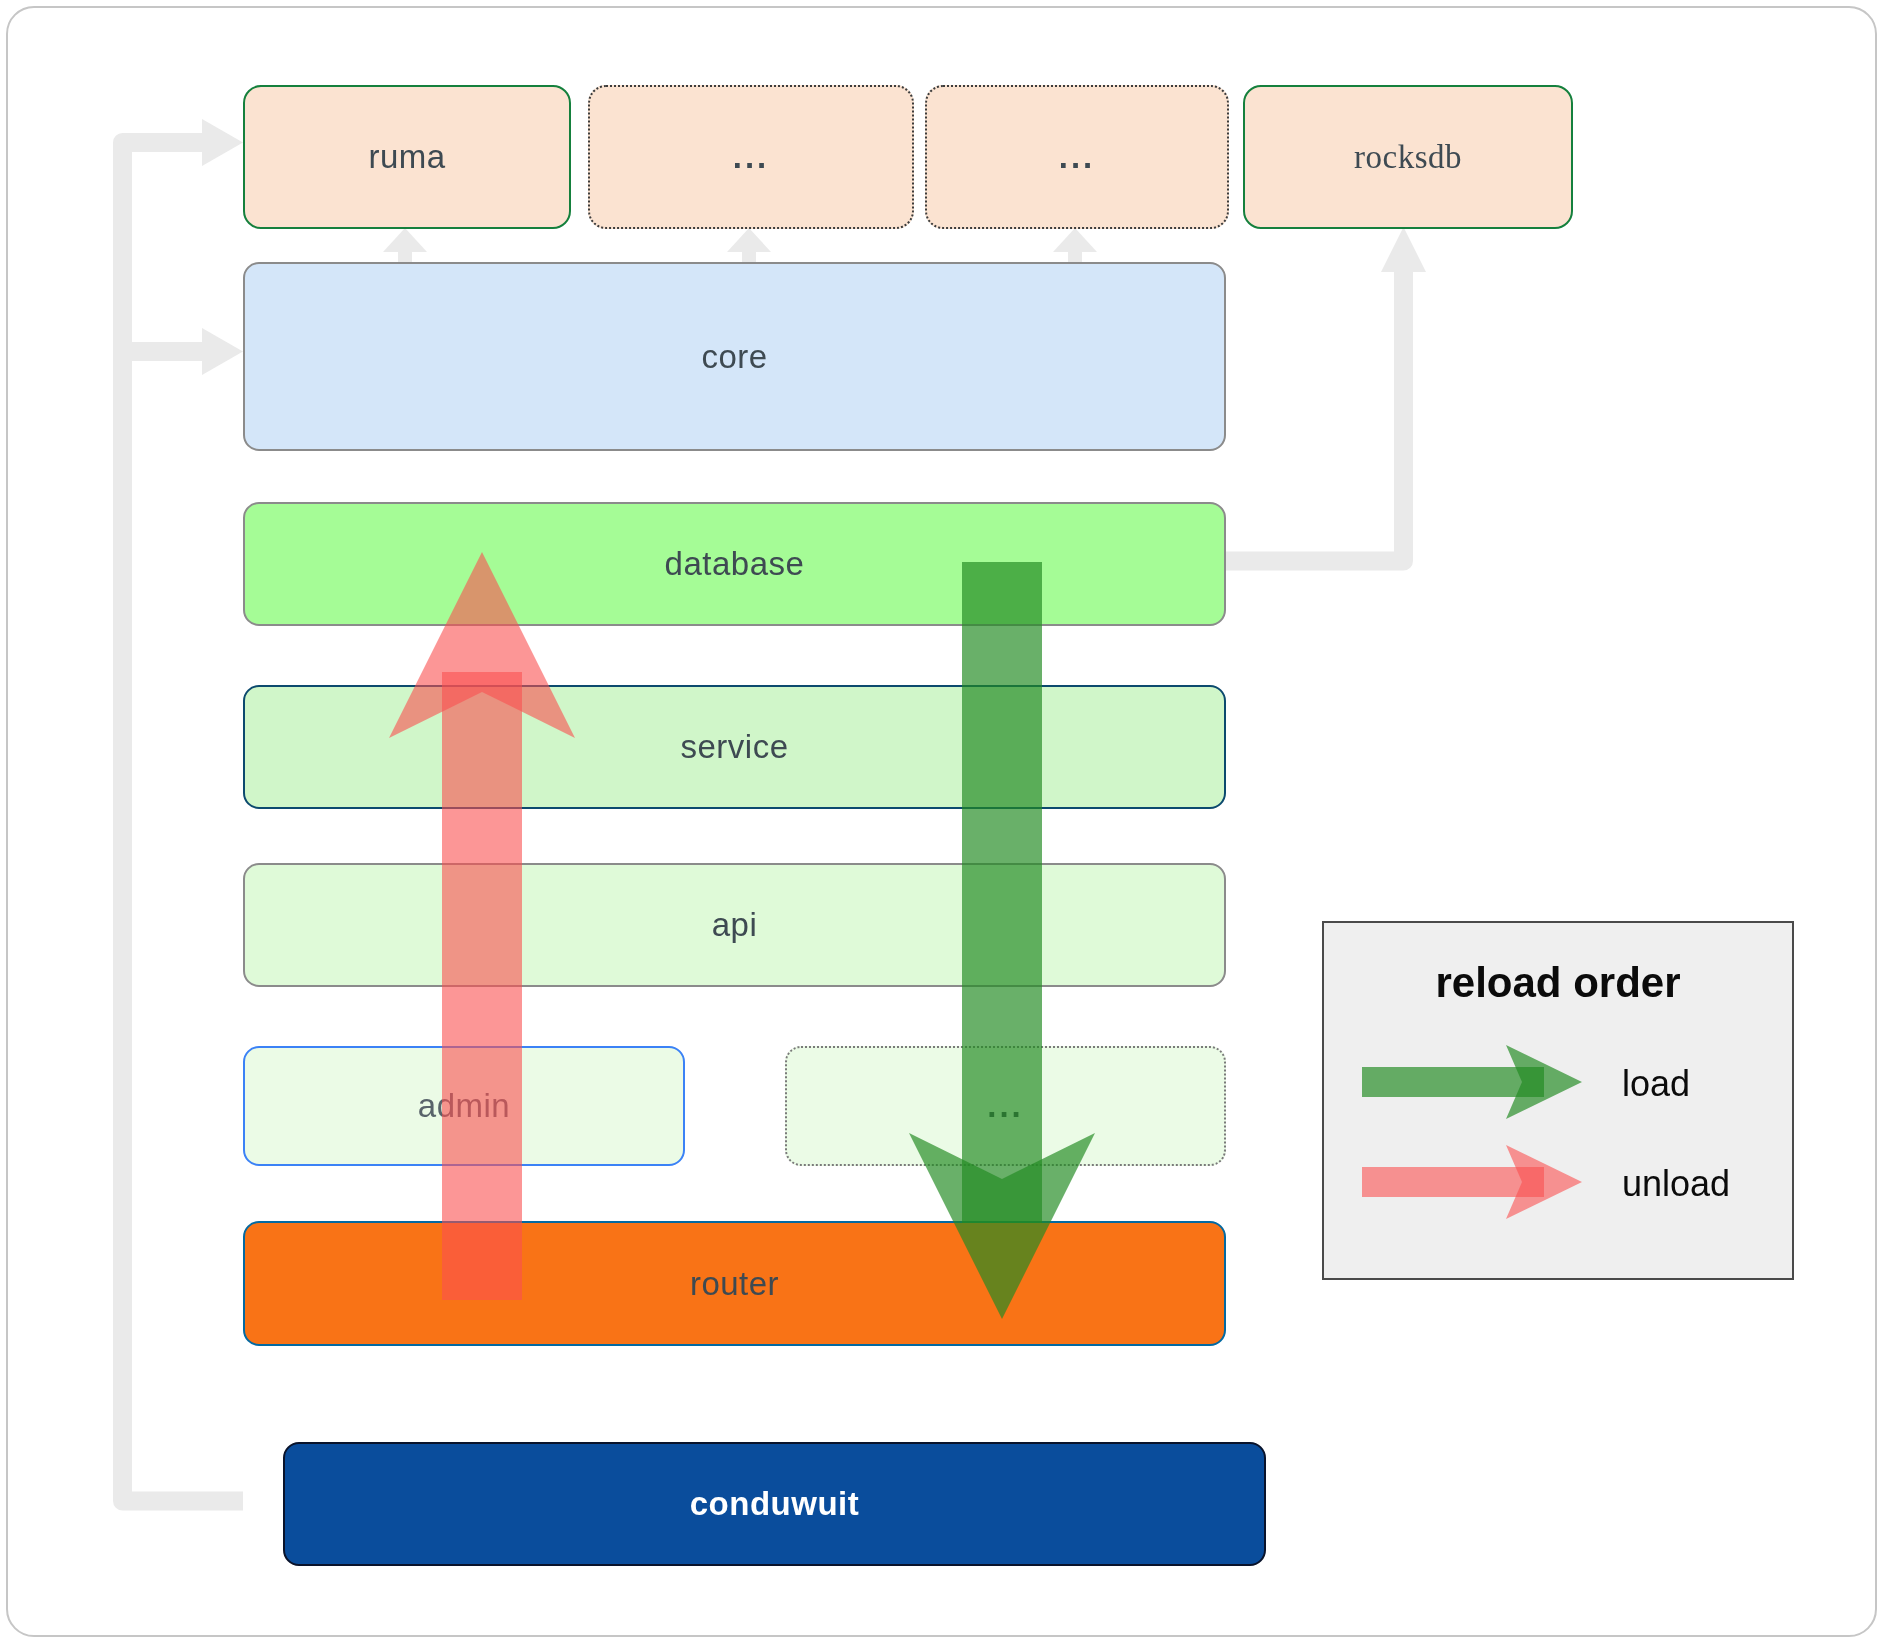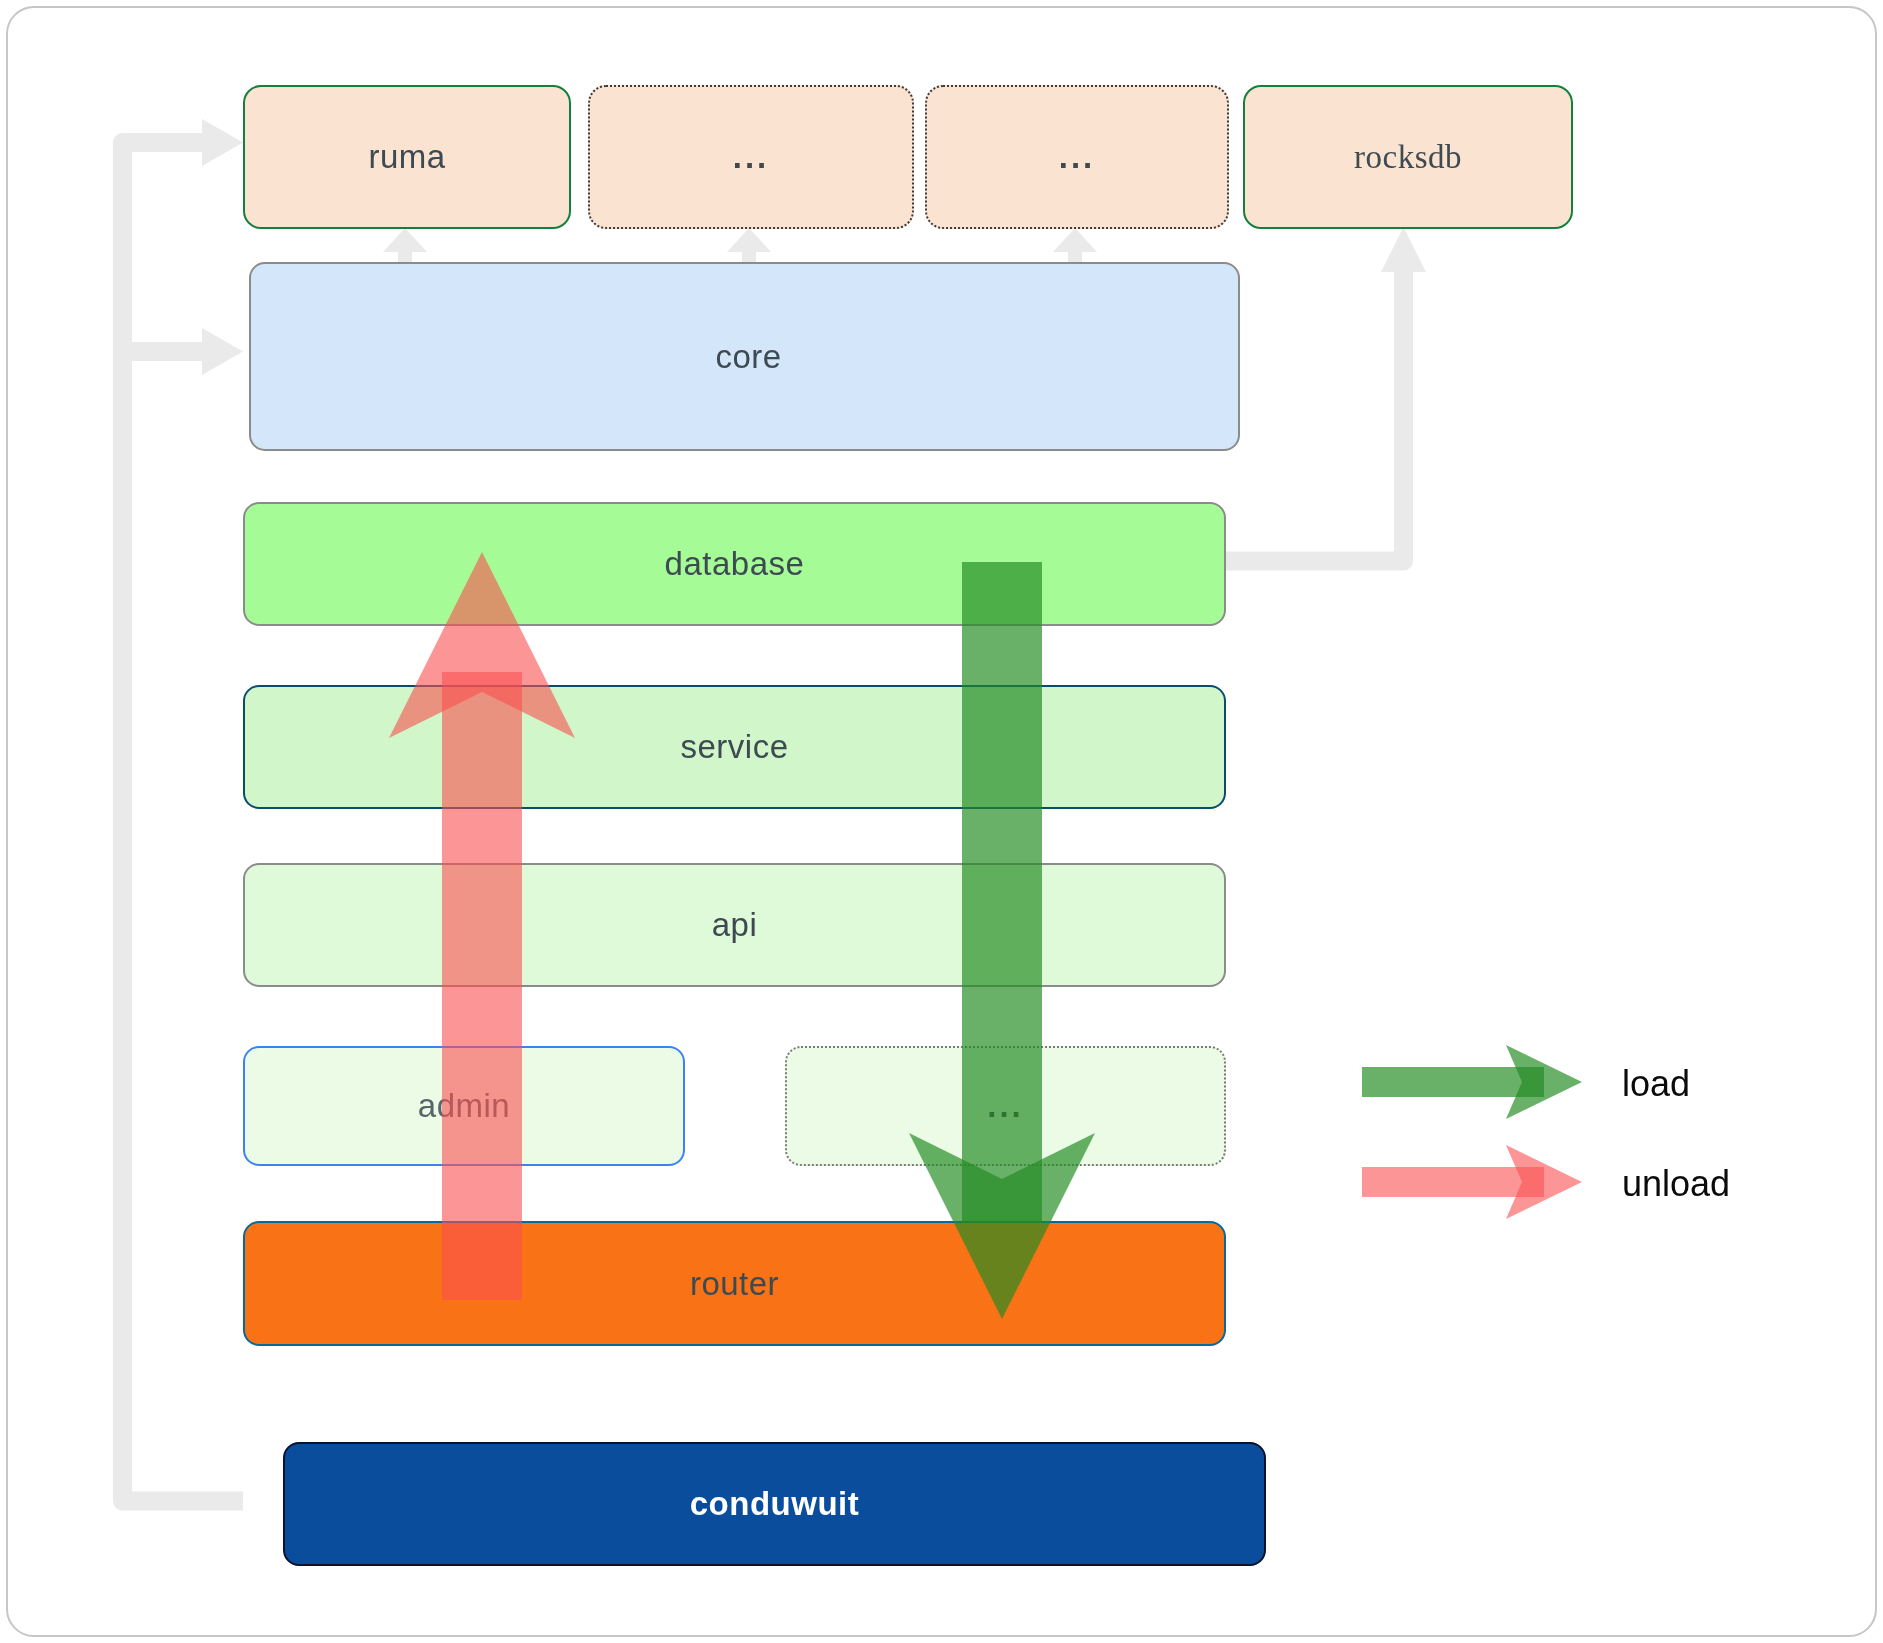--- a/index.html
+++ b/index.html
@@ -80,21 +80,21 @@
   <div class="node dep dotted" style="left:588px;top:85px;width:322px;height:140px;">
     <span class="lbl dots">...</span>
   </div>
   <div class="node dep dotted" style="left:925px;top:85px;width:300px;height:140px;">
     <span class="lbl dots">...</span>
   </div>
   <div class="node dep" style="left:1243px;top:85px;width:326px;height:140px;font-family:Liberation Serif, serif;">
     <span class="lbl">rocksdb</span>
   </div>
 
-  <div class="node core" style="left:249px;top:262px;width:979px;height:185px;padding-left:8px;">
+  <div class="node core" style="left:243px;top:262px;width:979px;height:185px;">
     <span class="lbl">core</span>
   </div>
 
   <div class="node database" style="left:243px;top:502px;width:979px;height:120px;">
     <span class="lbl">database</span>
   </div>
 
   <div class="node service" style="left:243px;top:685px;width:979px;height:120px;">
     <span class="lbl">service</span>
   </div>
@@ -111,20 +111,23 @@
   </div>
 
   <div class="node router" style="left:243px;top:1221px;width:979px;height:121px;">
     <span class="lbl">router</span>
   </div>
 
   <div class="node conduwuit" style="left:243px;top:1442px;width:979px;height:120px;margin-left:40px;">
     <span class="lbl">conduwuit</span>
   </div>
 
+  <div id="legend">
+    <div id="legend-title">reload order</div>
+  </div>
   <div class="legend-label" id="legend-load-label">load</div>
   <div class="legend-label" id="legend-unload-label">unload</div>
 
   <svg id="flow-layer" class="layer" width="1883" height="1643">
 
     <g fill="#fa5050">
       <rect x="442" y="672" width="80" height="628" fill-opacity="0.6"></rect>
       <polygon points="482,552 575,738 482,692 389,738" fill-opacity="0.6"></polygon>
     </g>
 

